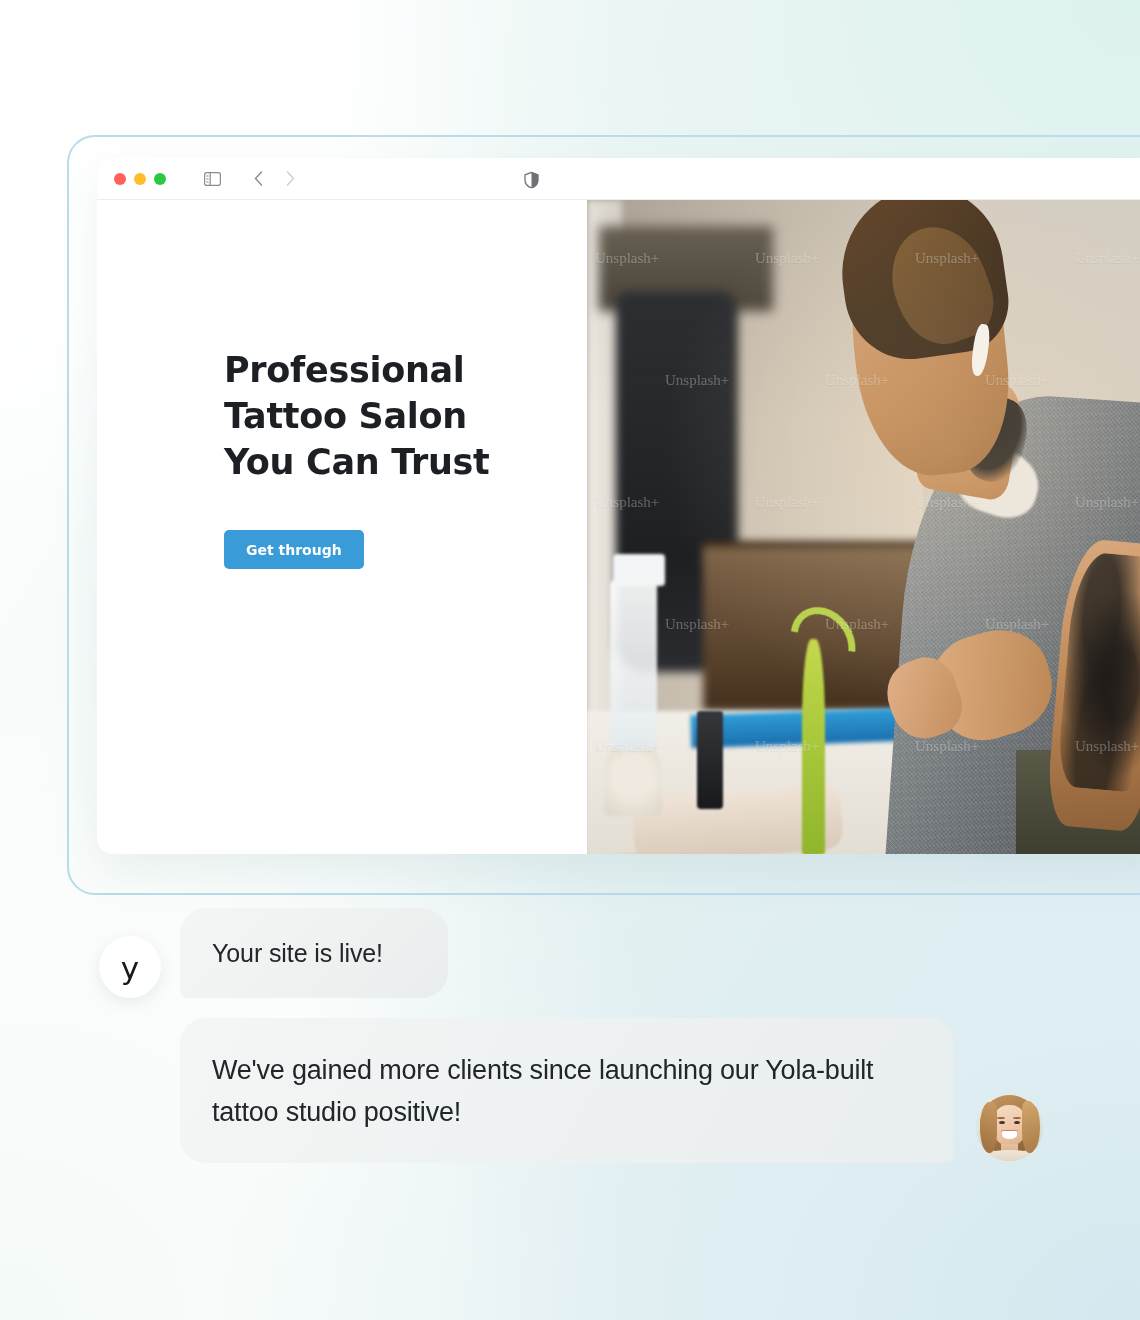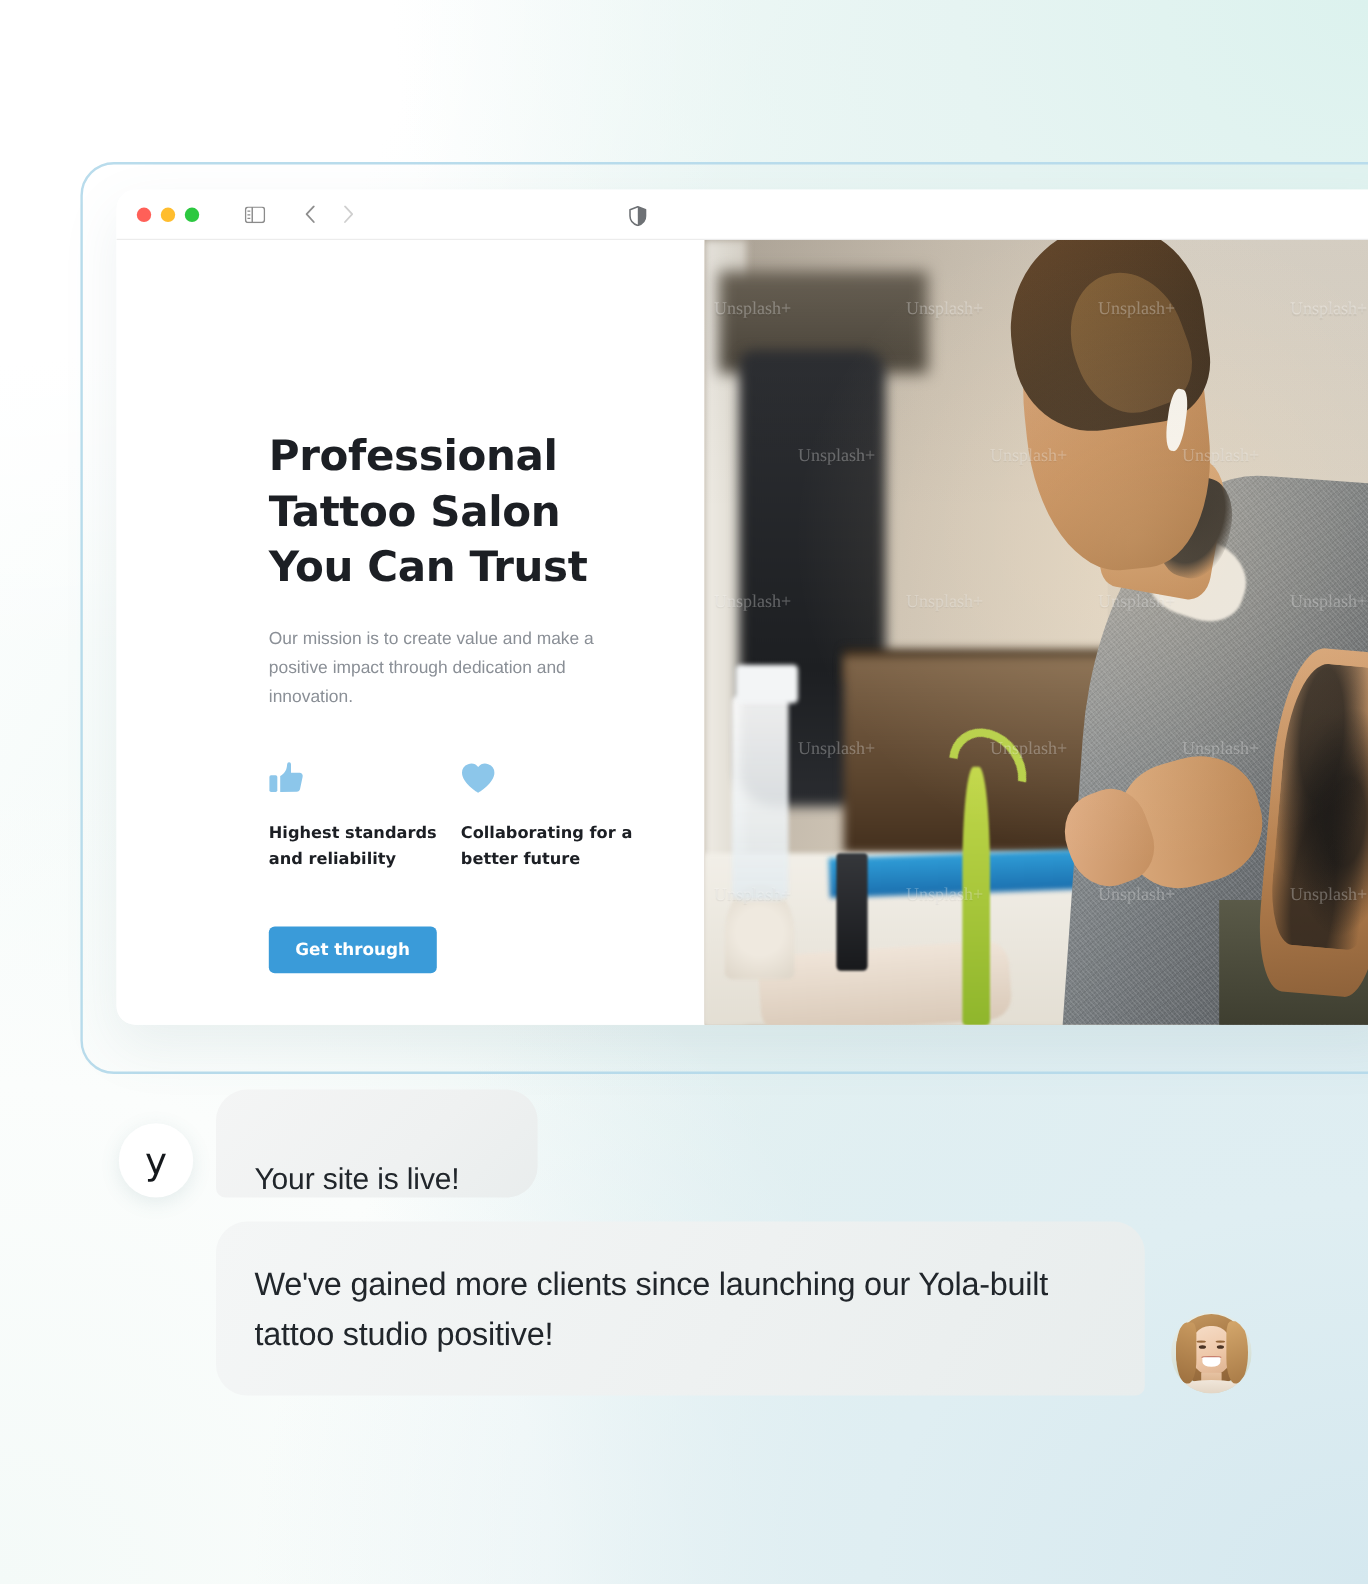--- a/index.html
+++ b/index.html
@@ -131,21 +131,21 @@
   }
   .site-right {
     flex: 1;
     position: relative;
     overflow: hidden;
   }
 
   .hero-inner {
     position: absolute;
     left: 127px;
-    top: 158px;
+    top: 147px;
     width: 320px;
   }
   .hero-title {
     font-family: "DejaVu Sans", sans-serif;
     font-size: 35px;
     line-height: 46px;
     font-weight: bold;
     color: #1c1f24;
     letter-spacing: -0.3px;
     margin: 0;
@@ -430,21 +430,21 @@
 
   .bubble-one {
     position: absolute;
     left: 180px;
     top: 908px;
     width: 268px;
     height: 90px;
     background: linear-gradient(135deg, #f4f5f5 0%, #eff1f1 60%, #e9eded 100%);
     border-radius: 26px 26px 26px 8px;
     display: flex;
-    align-items: flex-end;
+    align-items: center;
   }
   .bubble-one .txt {
     margin-left: 32px;
     font-size: 25px;
     color: #21262b;
     letter-spacing: -0.1px;
   }
 
   .bubble-two {
     position: absolute;
@@ -574,44 +574,21 @@
       </svg>
     </div>
 
   </div>
 
   <div class="site-body">
 
     <div class="site-left">
       <div class="hero-inner">
         <h1 class="hero-title">Professional Tattoo Salon You Can Trust</h1>
-        <p class="hero-sub">Our mission is to create value and make a positive impact through dedication and innovation.</p>
-
-        <div class="features">
-
-          <div class="feature">
-            <div class="feature-icon">
-              <svg width="30" height="29" viewBox="0 0 30 29" fill="#8cc6ea">
-                <rect x="0.5" y="11" width="6.6" height="14" rx="1.4"></rect>
-                <path d="M9.5 25 V11.6 C12.6 10.2 14.7 7.3 15.1 3.6 L15.3 1.8 a1.6 1.6 0 0 1 3.2 .2 V9 h7.2 a2.6 2.6 0 0 1 2.5 3.2 l-2.1 10.1 a3 3 0 0 1 -2.9 2.4 Z"></path>
-              </svg>
-            </div>
-            <div class="feature-label">Highest standards and reliability</div>
-          </div>
-
-          <div class="feature">
-            <div class="feature-icon">
-              <svg width="29" height="27" viewBox="0 0 29 27" fill="#8cc6ea">
-                <path d="M14.5 25.6 C14.5 25.6 1 17.6 1 8.9 A7.6 7.6 0 0 1 14.5 4.2 A7.6 7.6 0 0 1 28 8.9 C28 17.6 14.5 25.6 14.5 25.6 Z"></path>
-              </svg>
-            </div>
-            <div class="feature-label">Collaborating for a better future</div>
-          </div>
-
-        </div>
+
 
         <button class="cta-button">Get through</button>
       </div>
     </div>
 
     <div class="site-right">
       <div class="photo">
         <div class="ph ph-wall"></div>
         <div class="ph ph-wall-right"></div>
         <div class="ph ph-doorframe"></div>

